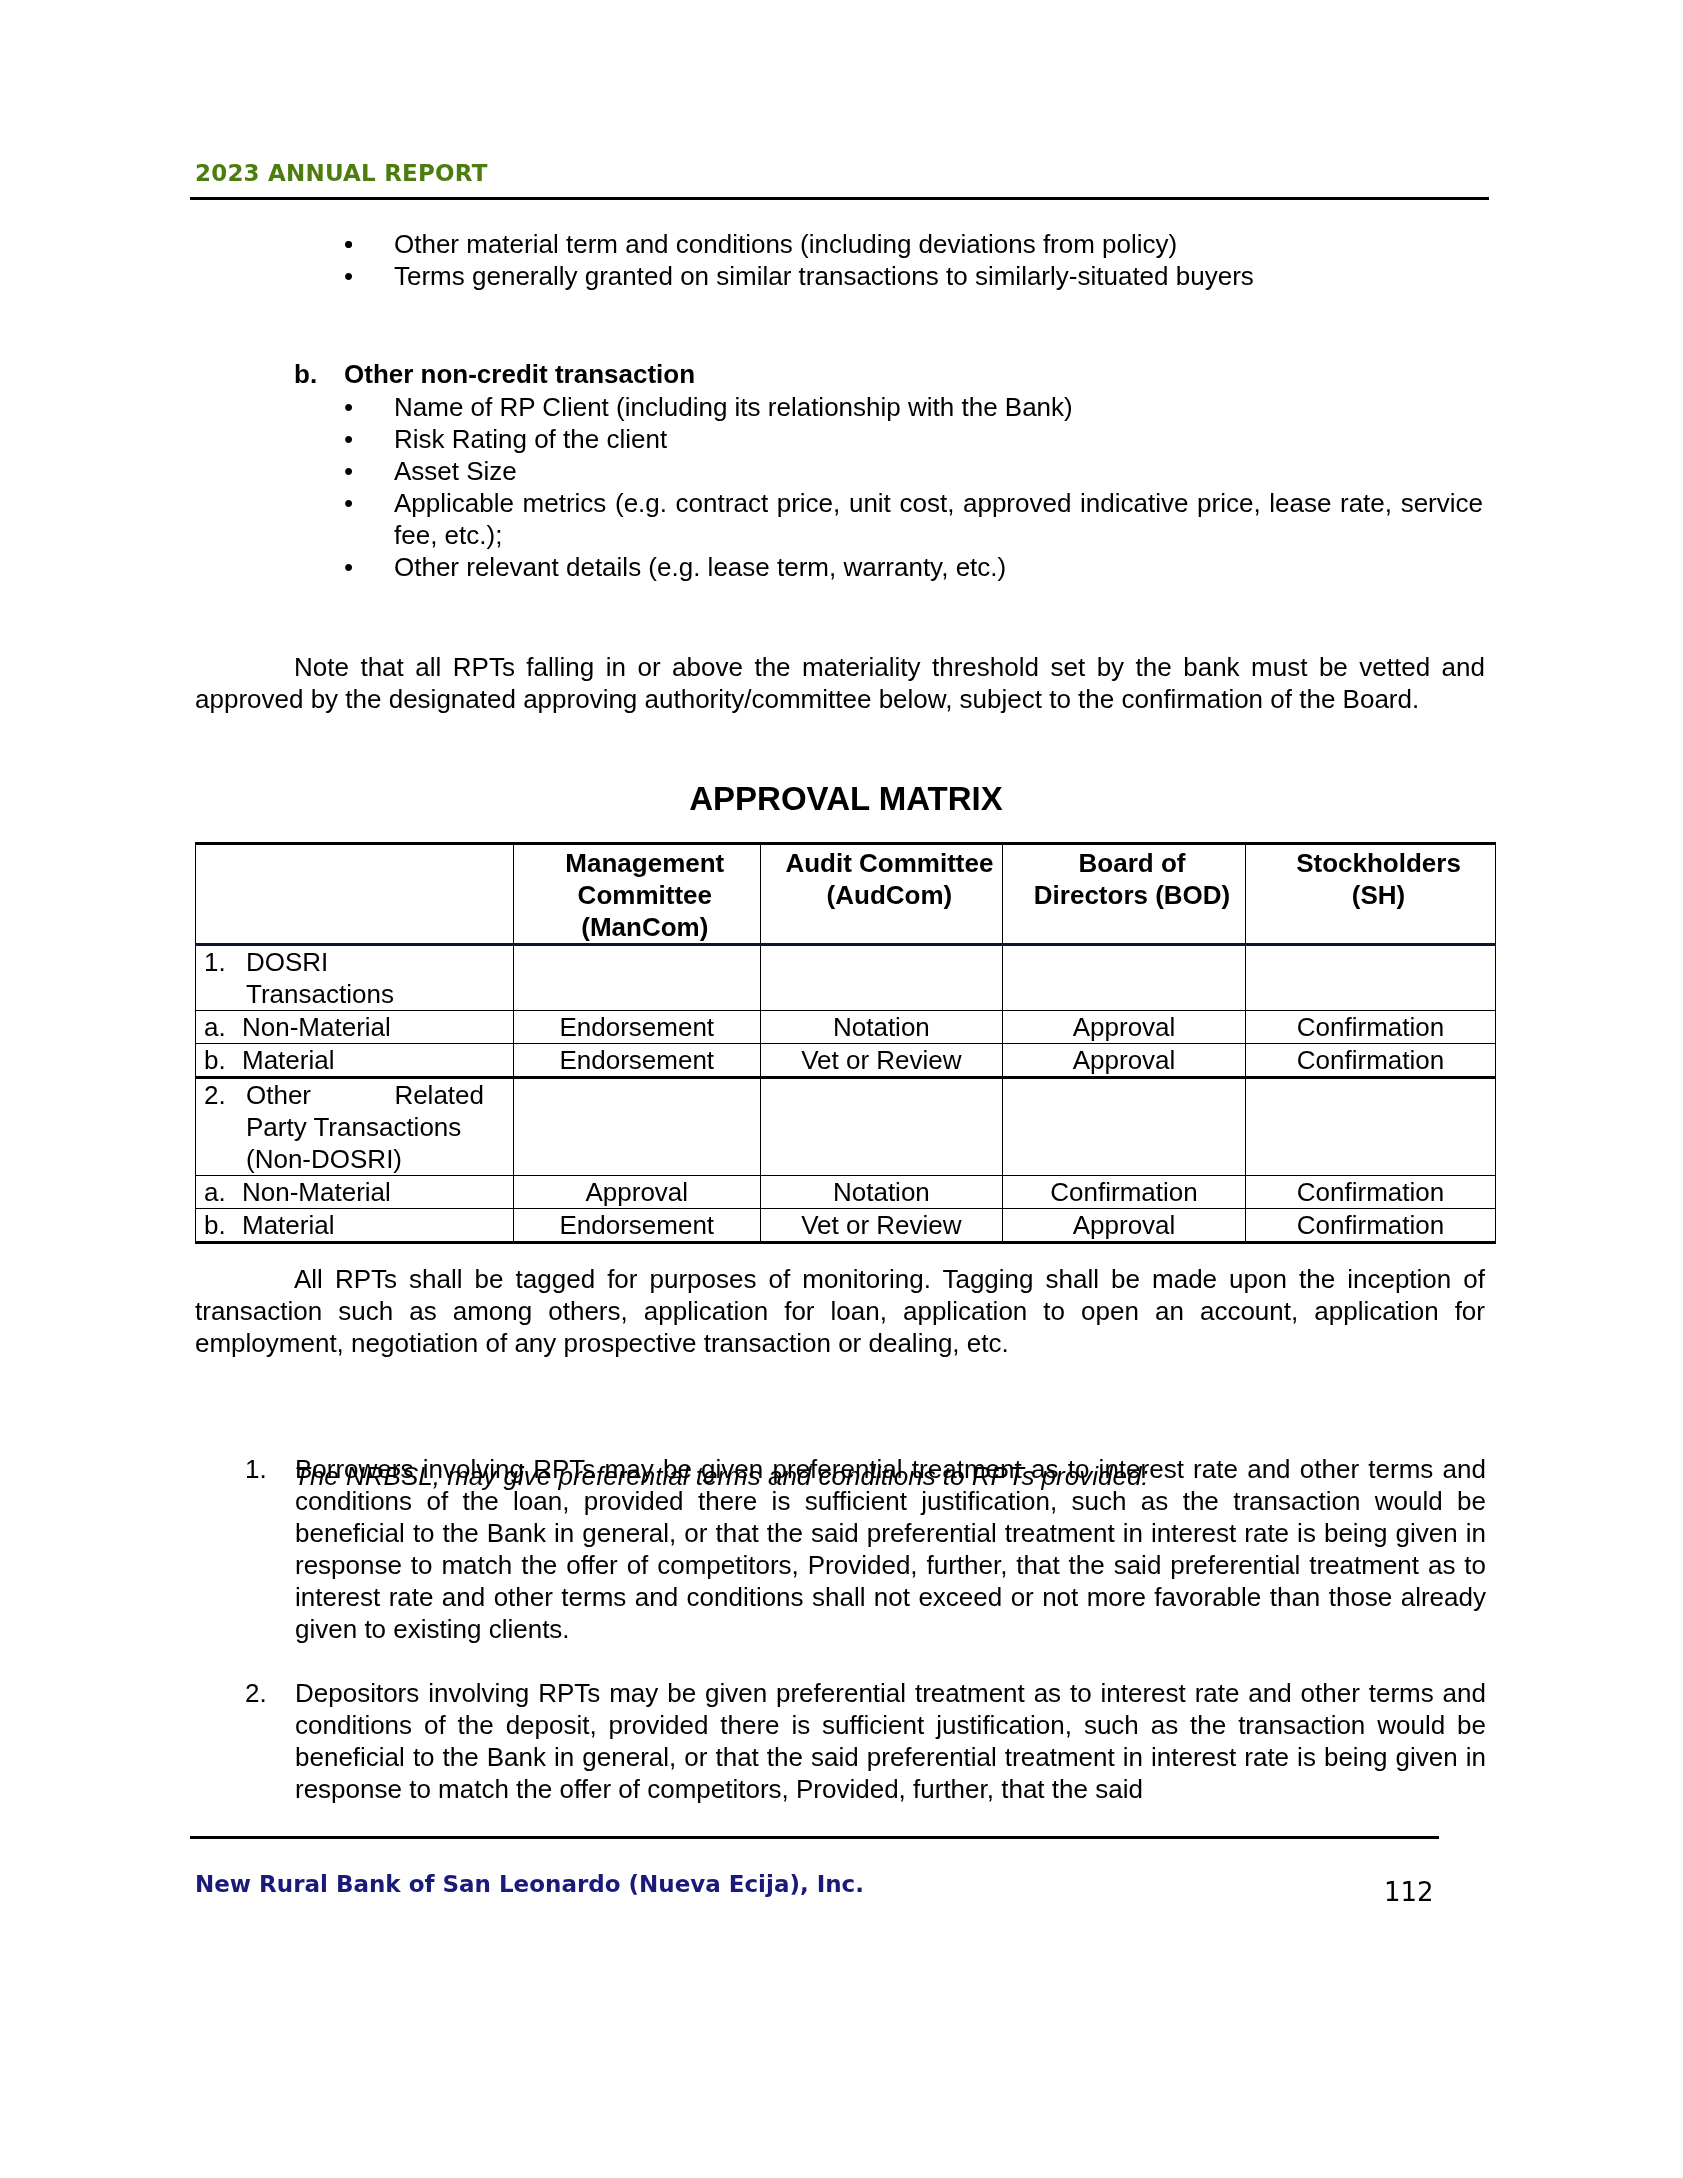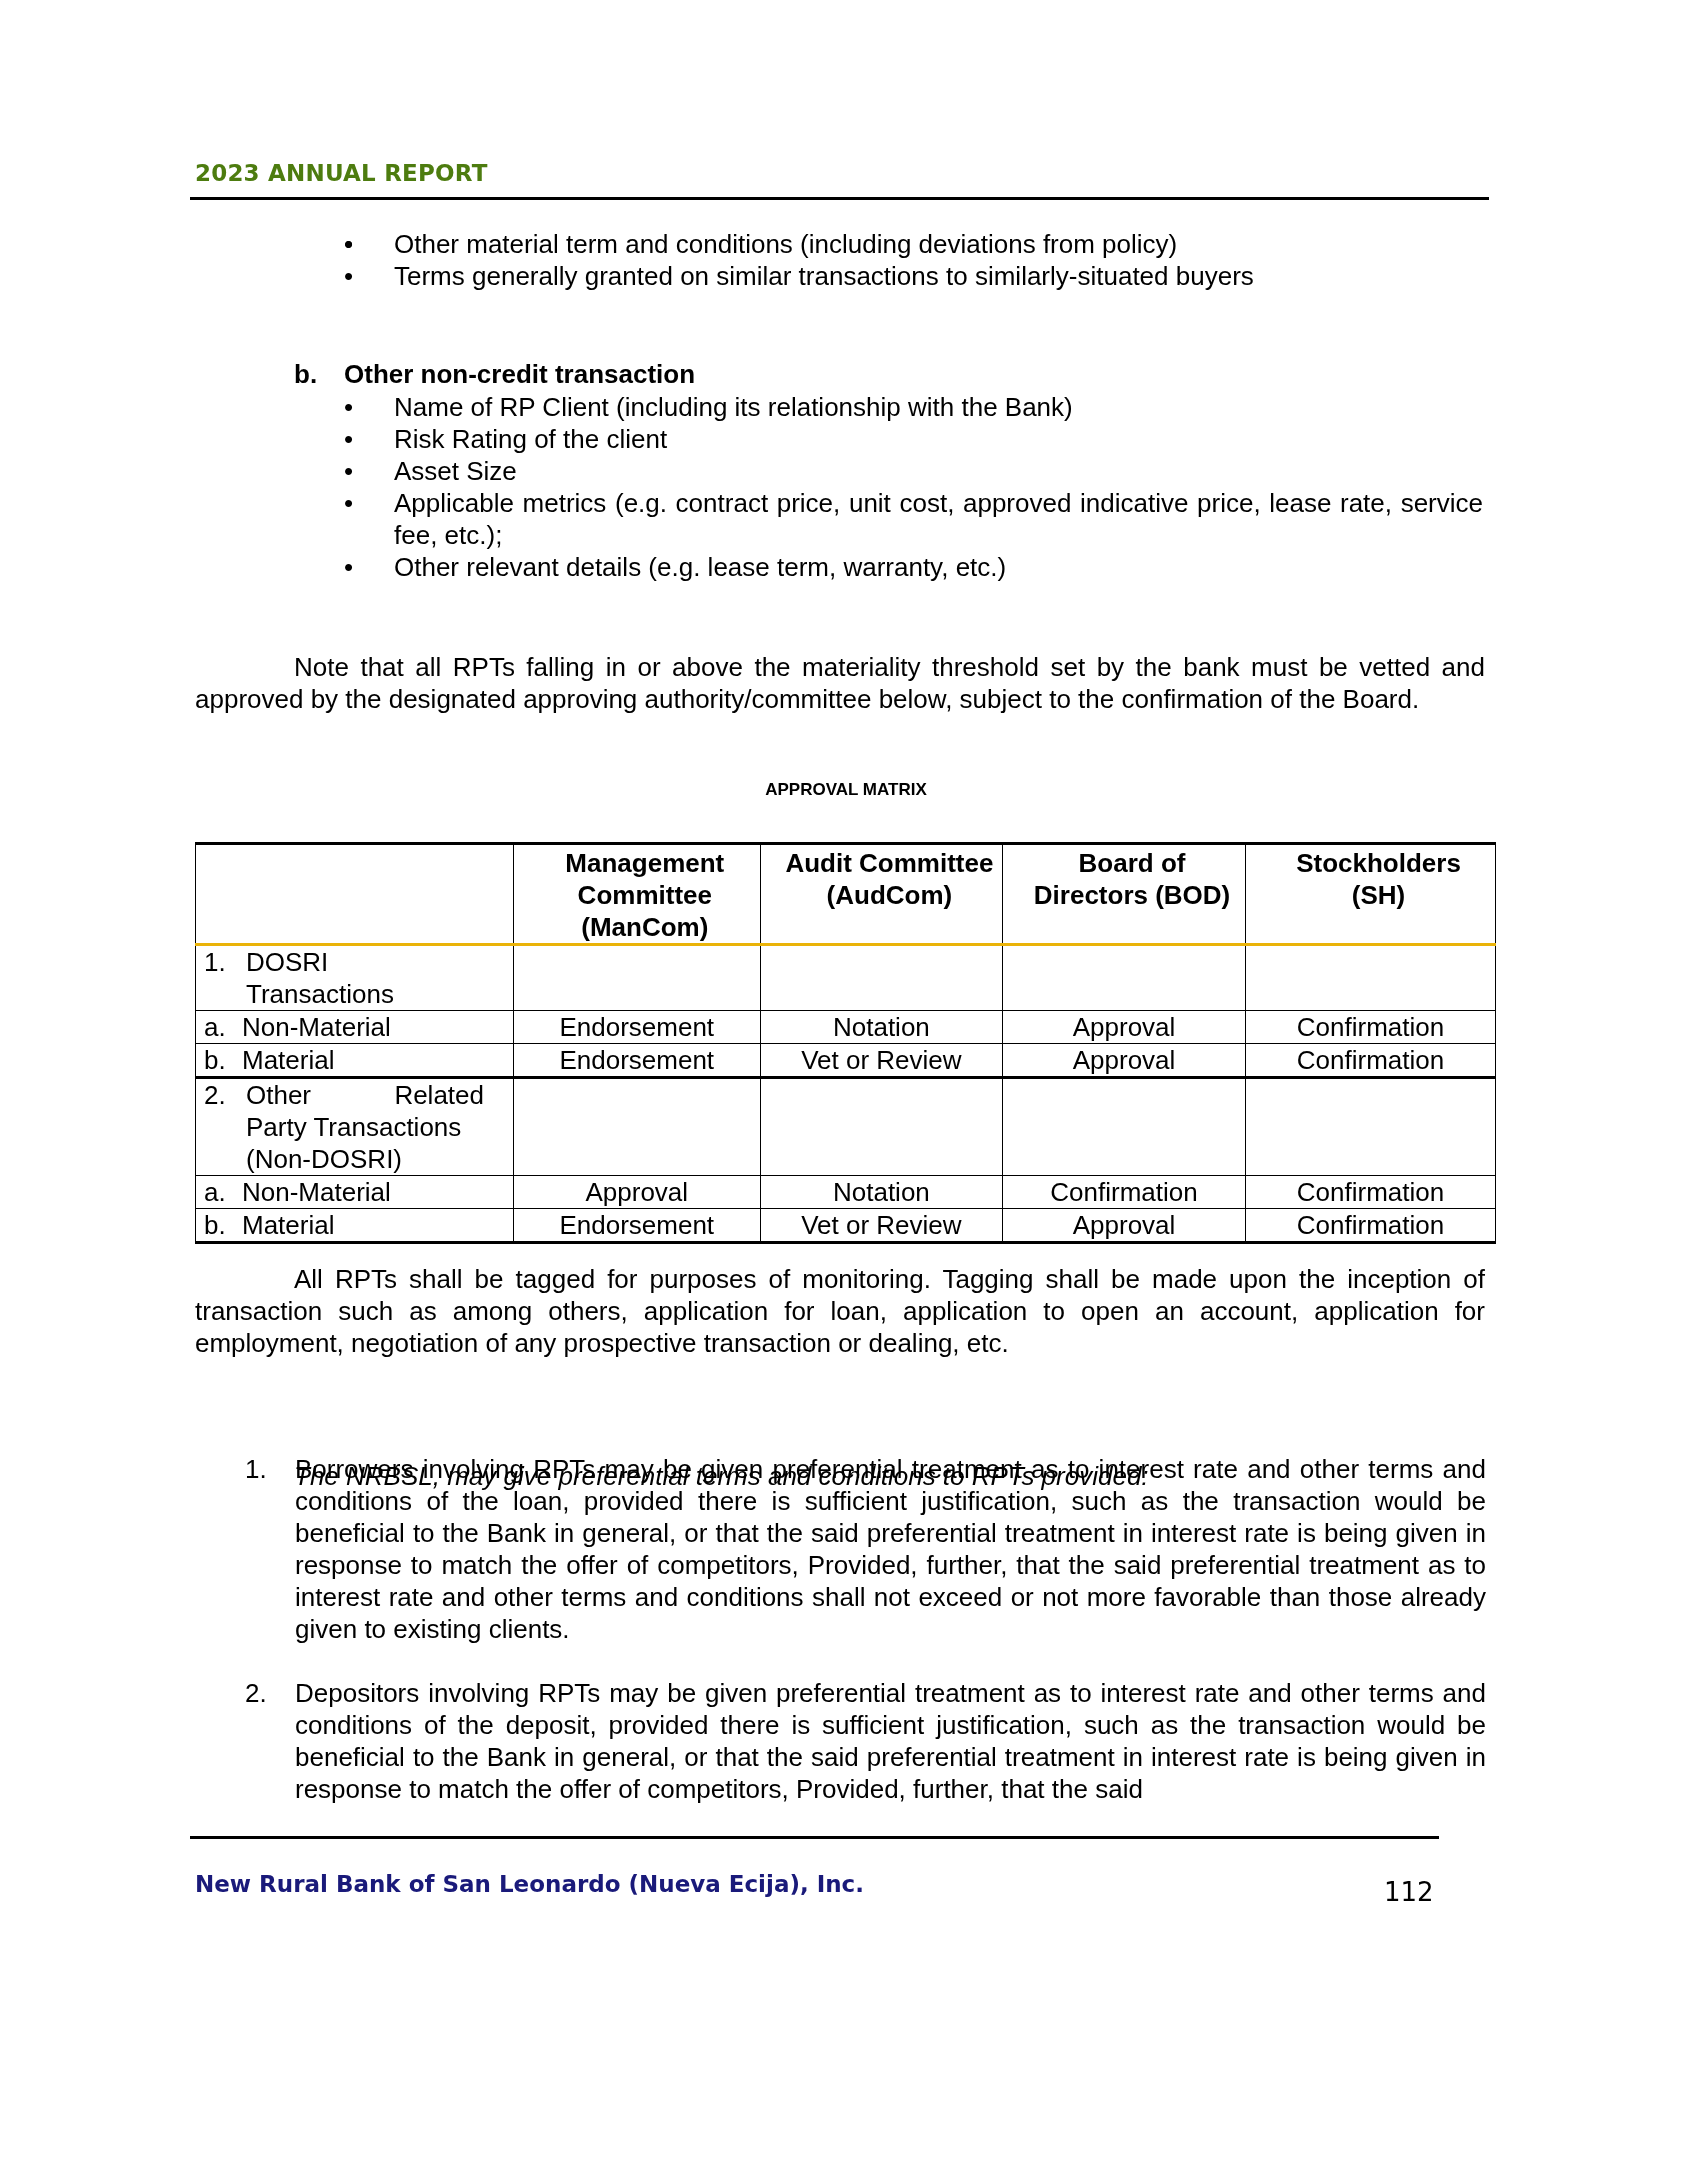--- a/index.html
+++ b/index.html
@@ -7,24 +7,24 @@
   .hdr { position:absolute; left:195px; top:160px; font-family:"DejaVu Sans", sans-serif; font-weight:bold; font-size:23px; color:#4d7c0f; letter-spacing:0.2px; }
   .hdr-rule { position:absolute; left:190px; top:197px; width:1299px; height:3px; background:#000; }
   .body-text { font-size:26px; line-height:32px; }
   .bullets { position:absolute; left:344px; width:1139px; margin:0; padding:0; list-style:none; }
   .bullets li { position:relative; padding-left:50px; text-align:justify; }
   .bullets li .dot { position:absolute; left:0; top:0; width:50px; }
   .b-head { position:absolute; left:294px; font-weight:bold; }
   .b-head .lbl { display:inline-block; width:50px; }
   .para { position:absolute; left:195px; width:1290px; text-align:justify; }
   .para .indent { display:inline-block; width:99px; }
-  .title { position:absolute; left:195px; width:1302px; top:780px; text-align:center; font-weight:bold; font-size:17px; }
+  .title { position:absolute; left:195px; width:1302px; top:780px; text-align:center; font-weight:bold; font-size:33px; }
   table.matrix { position:absolute; left:195px; top:842px; width:1301px; border-collapse:collapse; font-size:26px; line-height:32px; }
   table.matrix th, table.matrix td { border:1px solid #000000; padding:0 4px; vertical-align:top; }
-  table.matrix th { font-weight:bold; text-align:center; height:93px; padding-top:2px; border-top:3px solid #000; border-bottom:3px solid #eab308;padding-left:20px; }
+  table.matrix th { font-weight:bold; text-align:center; height:93px; padding-top:2px; border-top:3px solid #000; border-bottom:3px solid #0f172a;padding-left:20px; }
   table.matrix td.val { text-align:center; }
   table.matrix td.rowhead { text-align:left; }
   table.matrix tr.group td { border-top:3px solid #000; }
   table.matrix tr.last td { border-bottom:3px solid #000; }
   .c0 { width:299px; } .c1 { width:238px; } .c2 { width:238px; } .c3 { width:240px; } .c4 { width:240px; }
   .num { display:inline-block; width:50px; padding-left:8px; box-sizing:border-box; }
   .sublbl { display:inline-block; width:38px; }
   .justify2 { display:flex; justify-content:space-between; }
   .olist { position:absolute; left:245px; width:1241px; margin:0; padding:0; list-style:none; }
   .olist li { position:relative; padding-left:50px; text-align:justify; }

